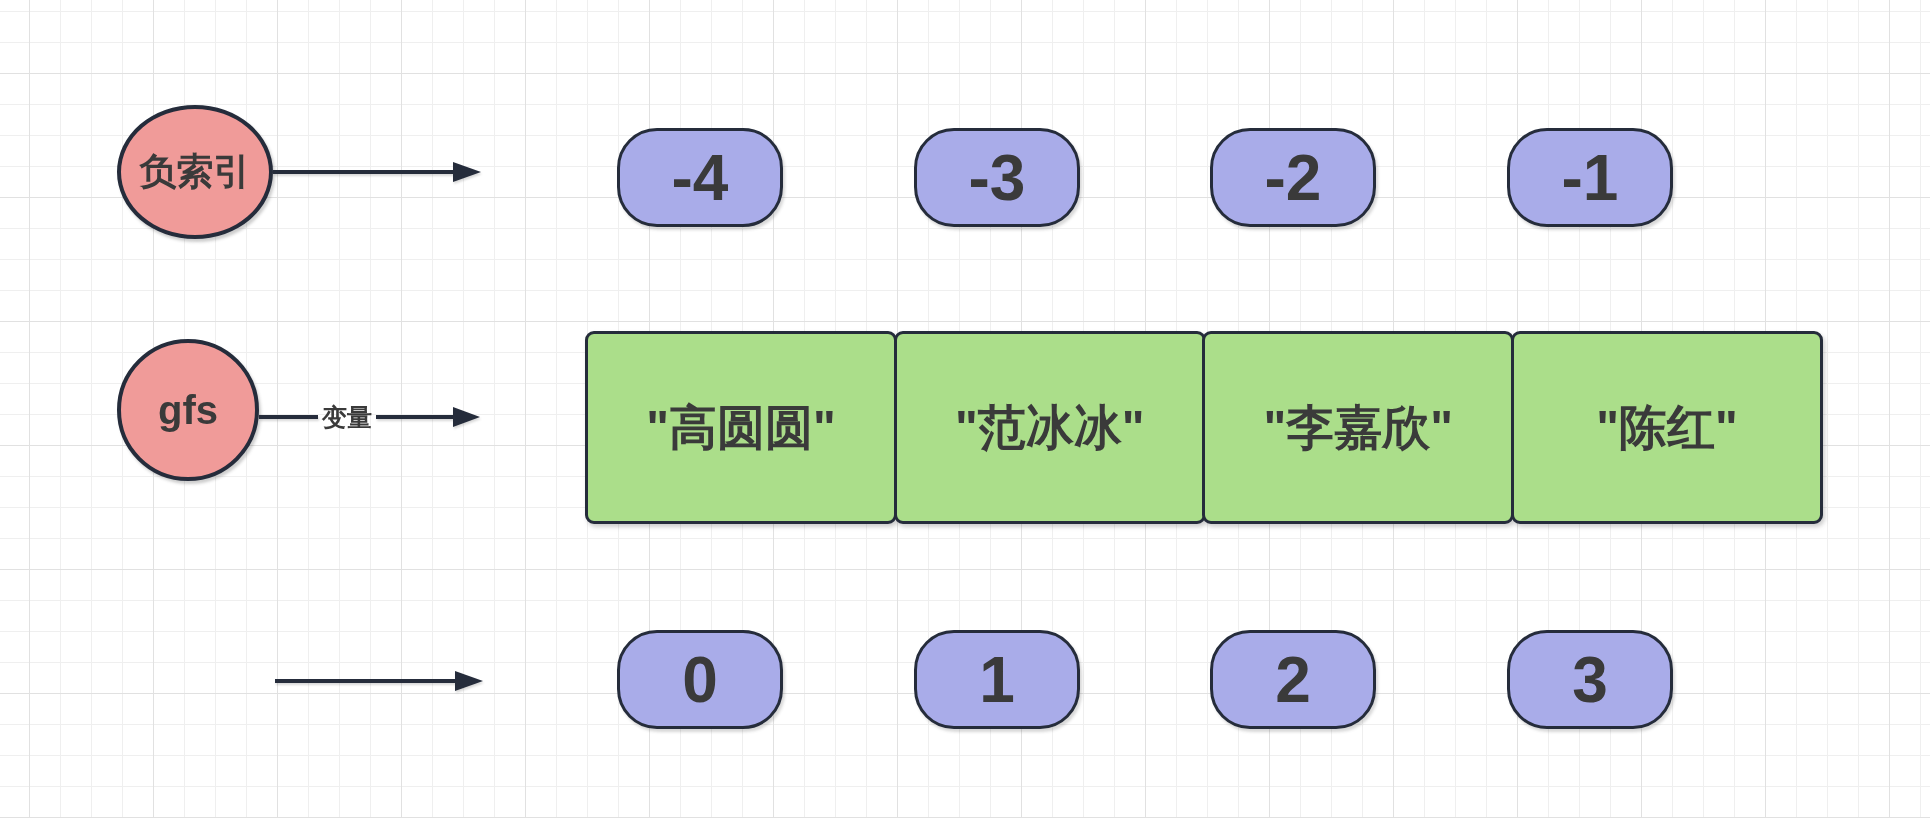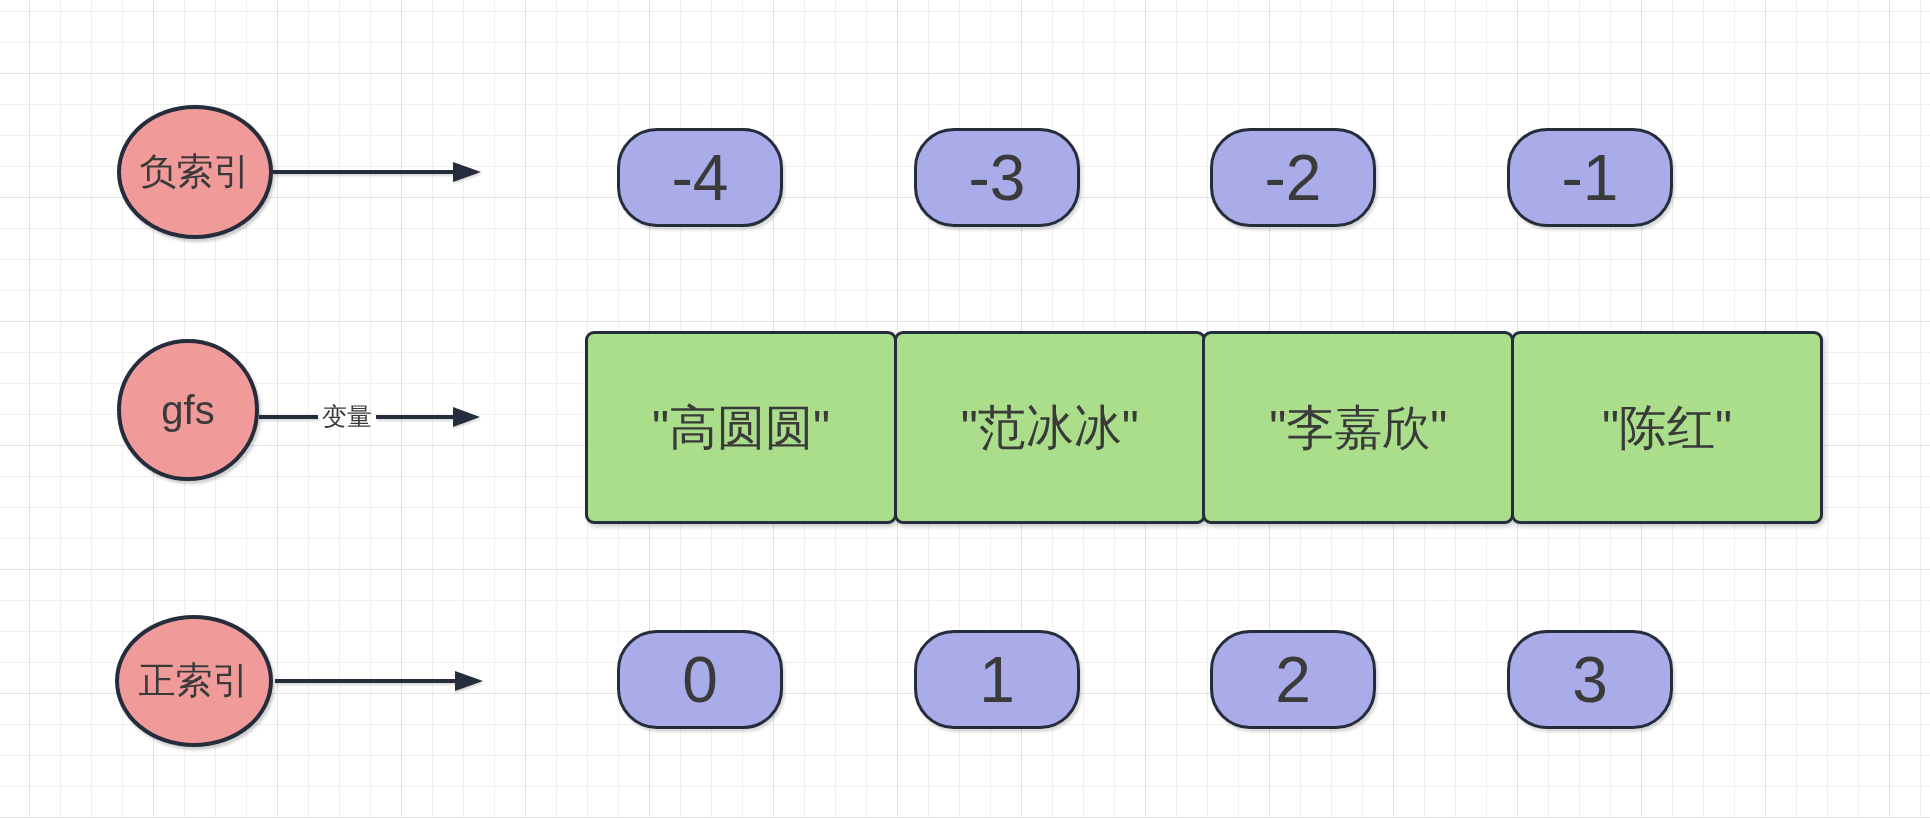--- a/index.html
+++ b/index.html
@@ -10,20 +10,21 @@
   .canvas{
     position:relative;width:1930px;height:818px;
     background-color:var(--canvas-background,#ffffff);
     background-image:
       linear-gradient(to right, var(--grid-major,#e1e1e1) 1px, transparent 1px),
       linear-gradient(to bottom, var(--grid-major,#e1e1e1) 1px, transparent 1px),
       linear-gradient(to right, var(--grid-minor,#efefef) 1px, transparent 1px),
       linear-gradient(to bottom, var(--grid-minor,#efefef) 1px, transparent 1px);
     background-size:124px 124px,124px 124px,31px 31px,31px 31px;
     background-position:29px 0px,0px 73px,29px 0px,0px 11px;
+    font-weight:bold;
   }
   .shape{
     position:absolute;display:flex;align-items:center;justify-content:center;
     box-sizing:border-box;border:4px solid var(--stroke-dark,#252c3b);
     color:var(--text-dark,#3a3a3a);
   }
   .ellipse{
     border-radius:50%;
     background:var(--node-pink,#f09b99);
     box-shadow:2px 3px 3px rgba(60,60,60,0.25);
@@ -47,21 +48,21 @@
     color:var(--text-dark,#3a3a3a);font-size:48px;
   }
   .cell + .cell{margin-left:-3.5px;}
   .arrow{
     position:absolute;overflow:visible;
     filter:drop-shadow(1px 2px 1px rgba(60,60,60,0.2));
   }
   .arrow line{stroke:var(--stroke-dark,#2f3542);stroke-width:4;}
   .arrow polygon{fill:var(--stroke-dark,#2f3542);}
   .edge-label{
-    position:absolute;display:flex;justify-content:center;
+    position:absolute;display:flex;align-items:center;justify-content:center;
     color:var(--text-dark,#3a3a3a);font-size:25px;
   }
 </style>
 </head>
 <body>
 
 <div class="canvas">
 
   <div class="shape ellipse" style="left:117px;top:105px;width:156px;height:134px;">
     <span>负索引</span>
@@ -102,23 +103,20 @@
       <span>"范冰冰"</span>
     </div>
     <div class="cell">
       <span>"李嘉欣"</span>
     </div>
     <div class="cell">
       <span>"陈红"</span>
     </div>
   </div>
 
-  <div class="shape ellipse" style="left:115px;top:615px;width:158px;height:132px;">
-    <span>正索引</span>
-  </div>
   <svg class="arrow" style="left:274px;top:663px;" width="212" height="36" viewBox="0 0 212 36">
     <line x1="1" y1="18" x2="182" y2="18"></line>
     <polygon points="181,8 209,18 181,28"></polygon>
   </svg>
   <div class="shape pill" style="left:617px;top:630px;">
     <span>0</span>
   </div>
   <div class="shape pill" style="left:914px;top:630px;">
     <span>1</span>
   </div>

